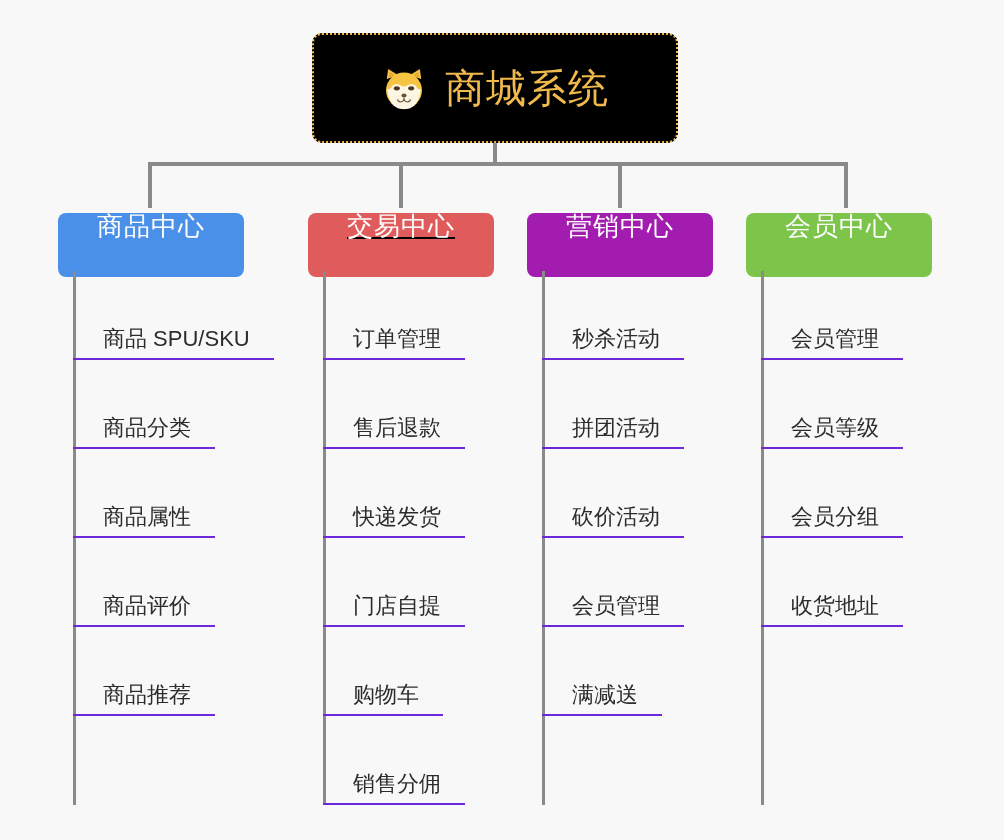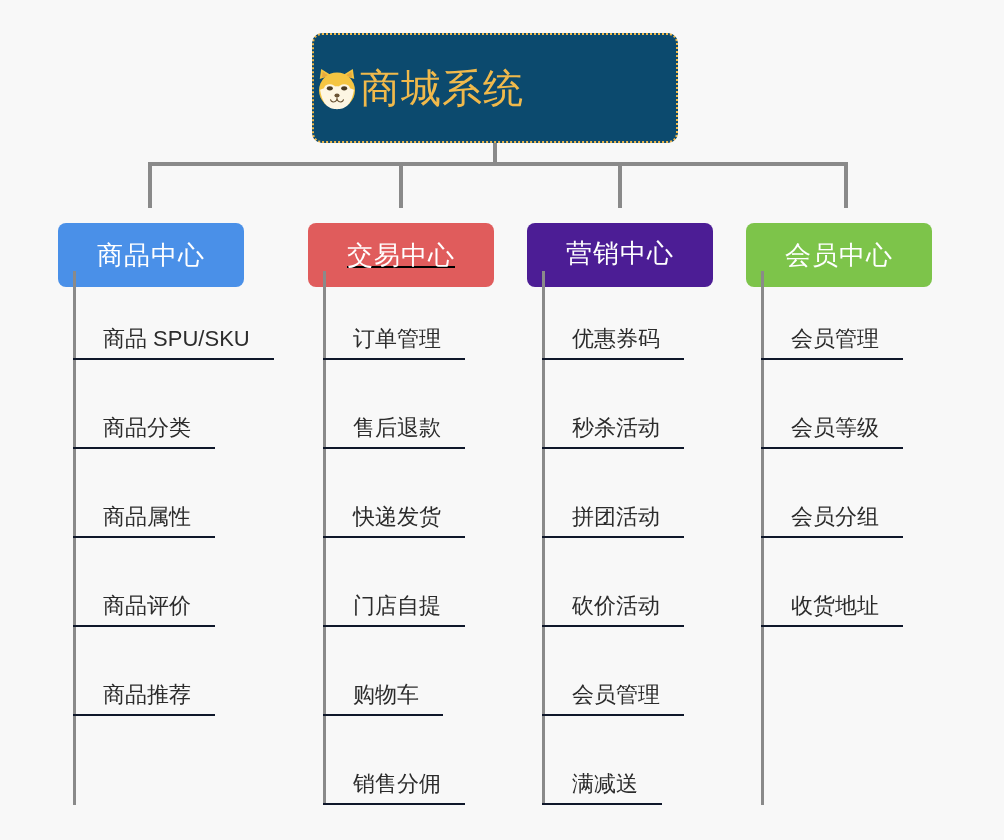--- a/index.html
+++ b/index.html
@@ -23,27 +23,27 @@
   }
 
   
   .root-node {
     position: absolute;
     left: 312px;
     top: 33px;
     width: 366px;
     height: 110px;
     box-sizing: border-box;
-    background: #0c4a6e;
+    background: #000000;
     border: 2px dotted #f0b94b;
     border-radius: 10px;
     display: flex;
     align-items: center;
-    justify-content: flex-start;
-    gap: 0;
+    justify-content: center;
+    gap: 18px;
   }
   .root-emoji {
     width: 46px;
     height: 46px;
     position: relative;
     flex: 0 0 auto;
     margin-top: 2px;
   }
   .root-emoji svg { display: block; width: 46px; height: 46px; }
   .root-title {
@@ -64,27 +64,27 @@
 
   
   .column {
     position: absolute;
     top: 207px;
     width: 240px;
   }
 
   .cat-box {
     position: absolute;
-    top: 16px;
+    top: 6px;
     left: 0;
     width: 186px;
     height: 64px;
     border-radius: 8px;
     display: flex;
-    align-items: center;
+    align-items: flex-start;
     justify-content: center;
     box-sizing: border-box;
   }
   .cat-label {
     font-size: 26px;
     line-height: 1;
     color: #ffffff;
     letter-spacing: 1px;
     white-space: nowrap;
   }
@@ -108,21 +108,21 @@
     position: relative;
     height: 89px;
     box-sizing: border-box;
   }
   .leaf-inner {
     position: absolute;
     left: 0;
     bottom: 0;
     display: inline-block;
     padding: 0 24px 8px 30px;
-    border-bottom: 2px solid #0f172a;
+    border-bottom: 2px solid #6d28d9;
     white-space: nowrap;
   }
   .leaf-label {
     font-size: 22px;
     line-height: 1;
     color: #2c2c2c;
     white-space: nowrap;
   }
 </style>
 </head>
@@ -212,28 +212,25 @@
       <div class="leaf">
           <span class="leaf-inner"><span class="leaf-label">购物车</span></span>
         </div>
       <div class="leaf">
           <span class="leaf-inner"><span class="leaf-label">销售分佣</span></span>
         </div>
     </div>
   </div>
 
   <div class="column" style="left:527px;">
-    <div class="cat-box" style="background:#4c1d95;font-family:Liberation Mono, monospace;">
+    <div class="cat-box" style="background:#a21caf;">
       <span class="cat-label">营销中心</span>
     </div>
     <div class="trunk" style="height:534px;"></div>
     <div class="leaves">
-      <div class="leaf">
-          <span class="leaf-inner"><span class="leaf-label">优惠券码</span></span>
-        </div>
       <div class="leaf">
           <span class="leaf-inner"><span class="leaf-label">秒杀活动</span></span>
         </div>
       <div class="leaf">
           <span class="leaf-inner"><span class="leaf-label">拼团活动</span></span>
         </div>
       <div class="leaf">
           <span class="leaf-inner"><span class="leaf-label">砍价活动</span></span>
         </div>
       <div class="leaf">

